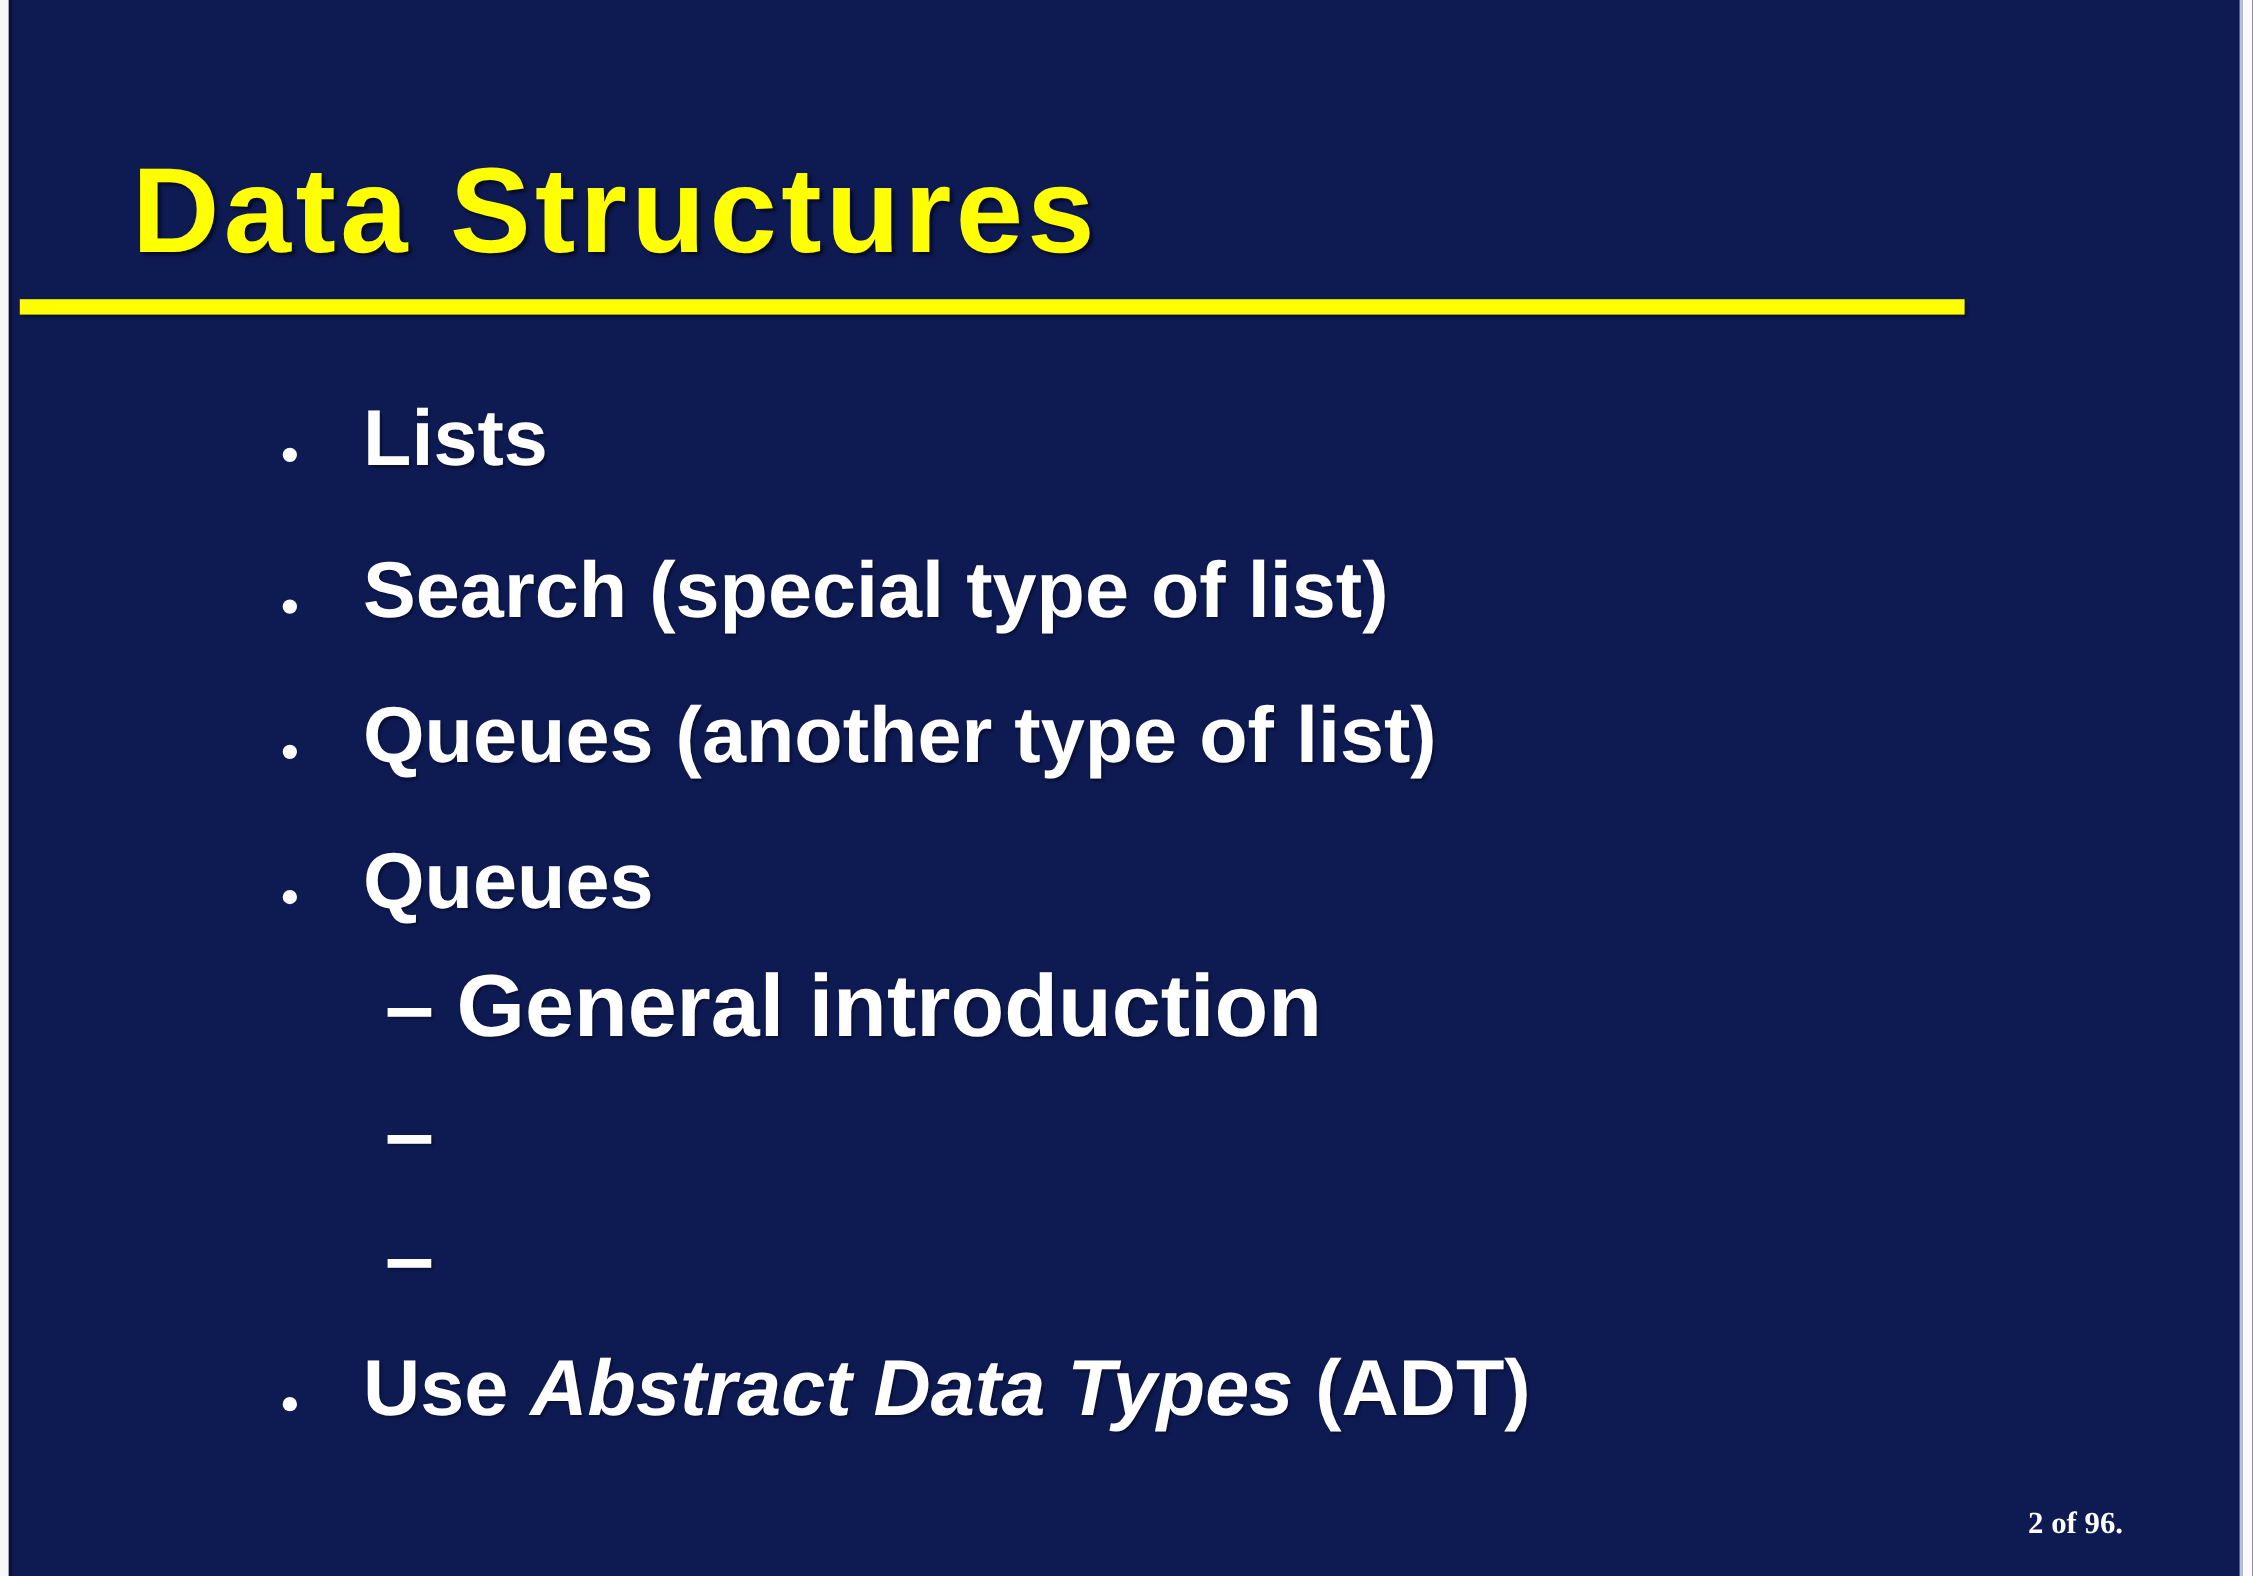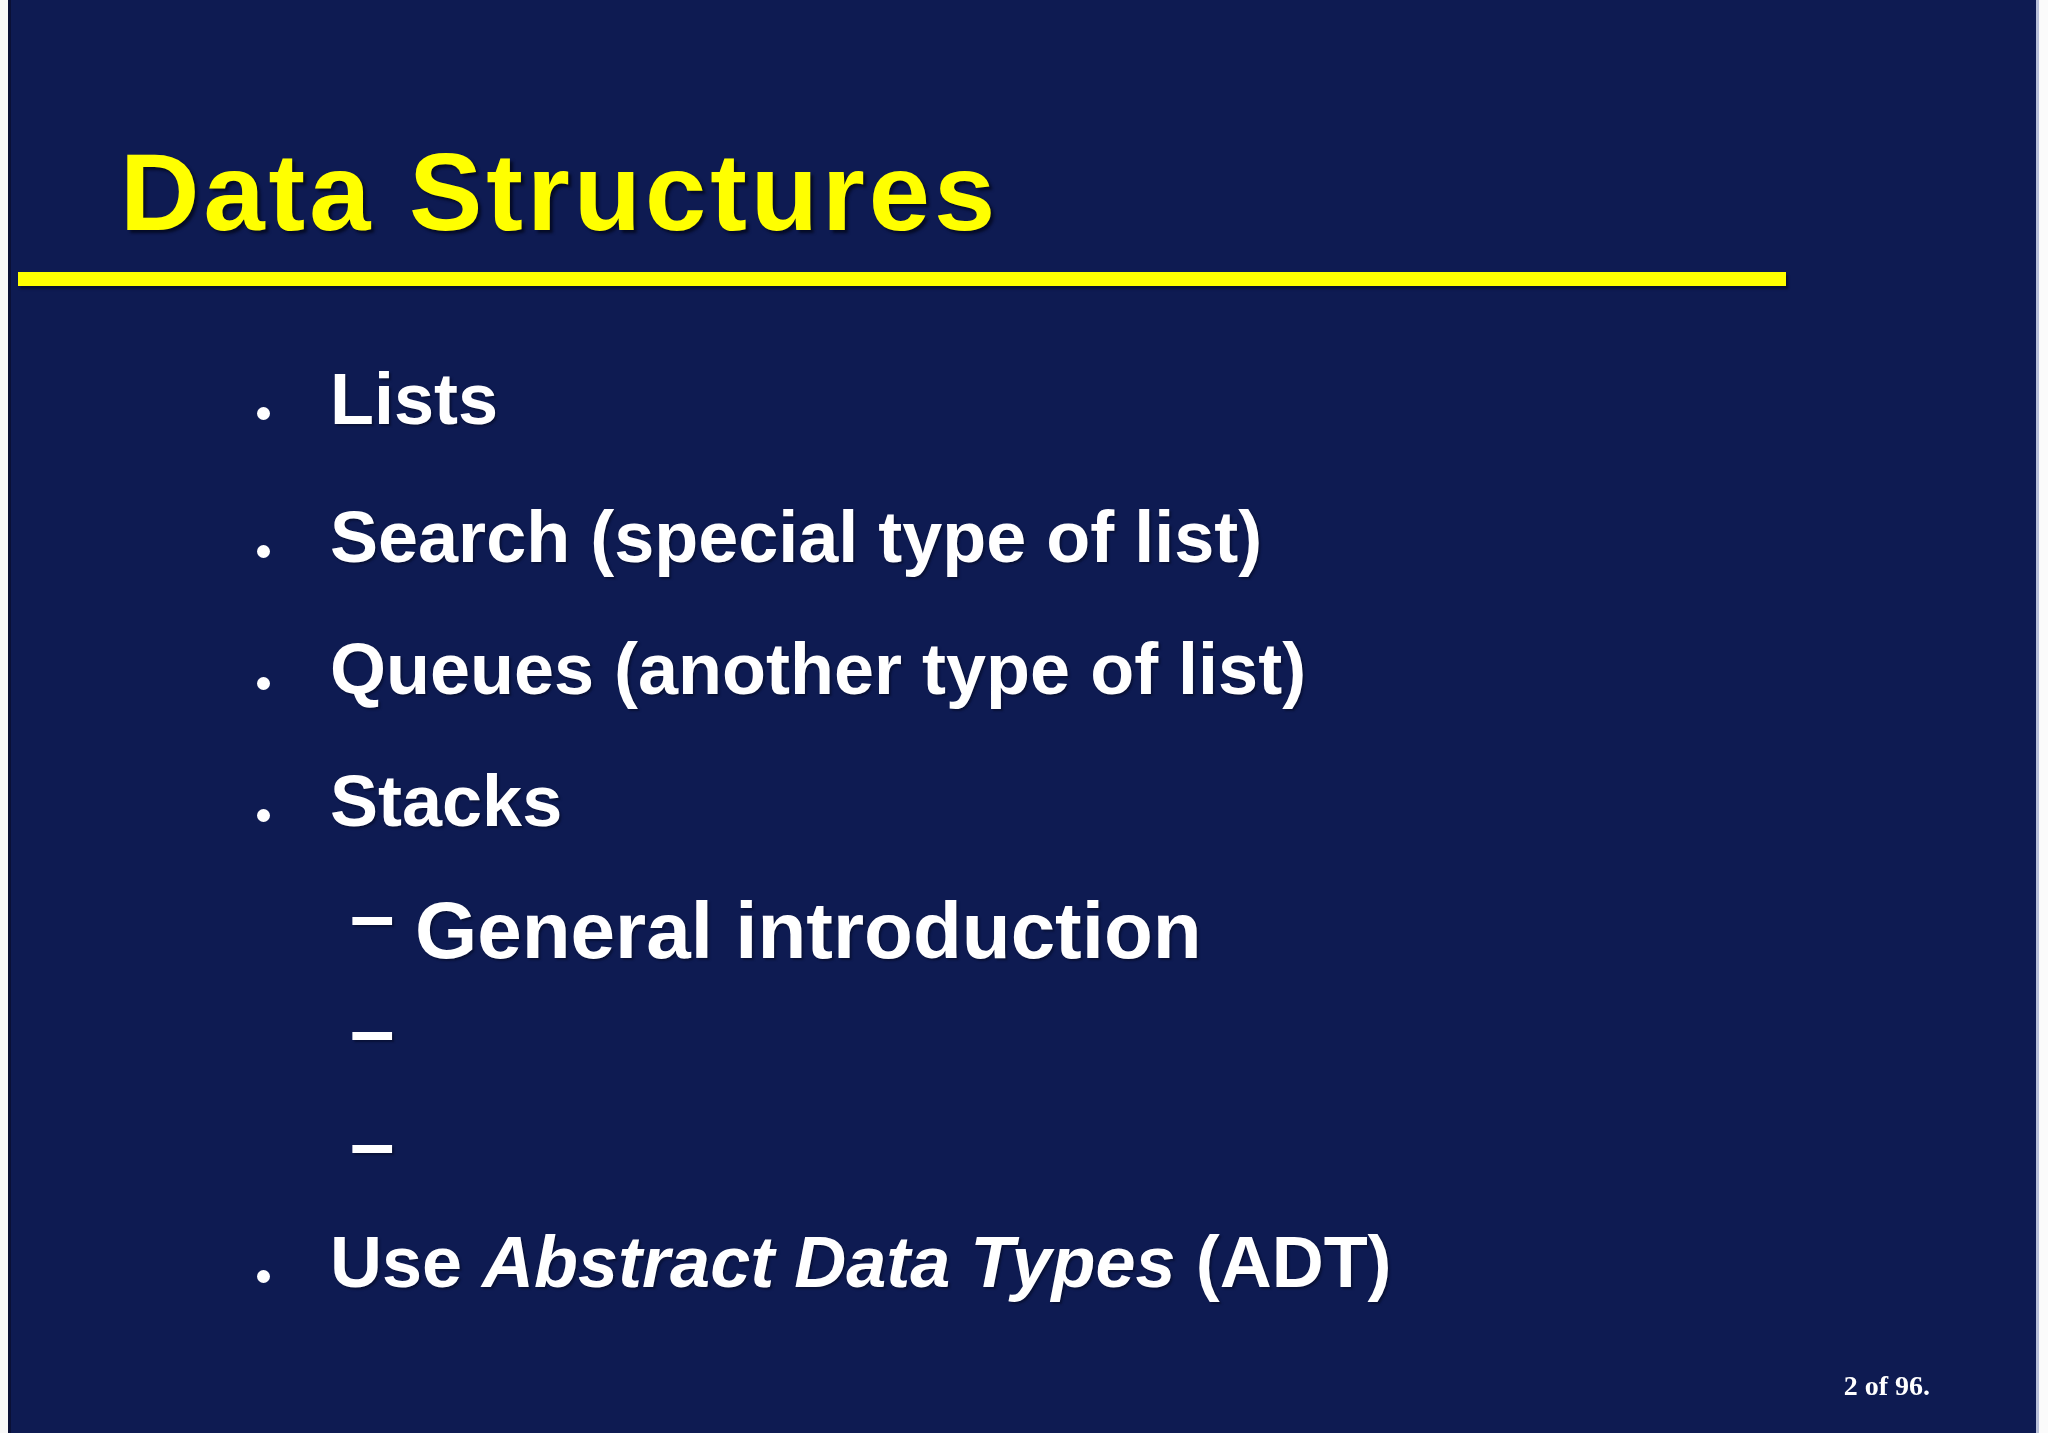--- a/index.html
+++ b/index.html
@@ -34,21 +34,21 @@
     text-shadow:2px 2px 2px rgba(4,8,30,0.5);
   }
   .row.l1{font-size:72px;}
   .row.l2{font-size:80px;}
   .row .dot{
     position:absolute;left:257px;top:44px;width:13px;height:13px;
     border-radius:50%;background:#ffffff;
   }
   .row .dash{position:absolute;left:350px;top:0;}
   .row.l1 .txt{position:absolute;left:330px;top:0;}
-  .row.l2 .txt{position:absolute;left:415px;top:16px;}
+  .row.l2 .txt{position:absolute;left:415px;top:0;}
   .it{font-style:italic;}
 
   .page{
     position:absolute;left:1670px;top:1372px;width:260px;
     text-align:right;color:#ffffff;
     font-family:"Liberation Serif",serif;font-size:28px;line-height:1;
   }
 </style>
 </head>
 <body>
@@ -68,21 +68,21 @@
       <div class="row l1" style="top: 501px;">
         <span class="dot"></span>
         <span class="txt" style="color: rgb(255, 255, 255);">Search (special type of list)</span>
       </div>
       <div class="row l1" style="top: 633px;">
         <span class="dot"></span>
         <span class="txt" style="color: rgb(255, 255, 255);">Queues (another type of list)</span>
       </div>
       <div class="row l1" style="top: 765px;">
         <span class="dot"></span>
-        <span class="txt" style="color: rgb(255, 255, 255);">Stacks</span>
+        <span class="txt" style="color: rgb(255, 255, 255);">Queues</span>
       </div>
       <div class="row l2" style="top: 875px;">
         <span class="dash">–</span>
         <span class="txt" style="color: rgb(255, 255, 255);">General introduction</span>
       </div>
       <div class="row l2" style="top: 990px;">
         <span class="dash">–</span>
       </div>
       <div class="row l2" style="top: 1103px;">
         <span class="dash">–</span>

